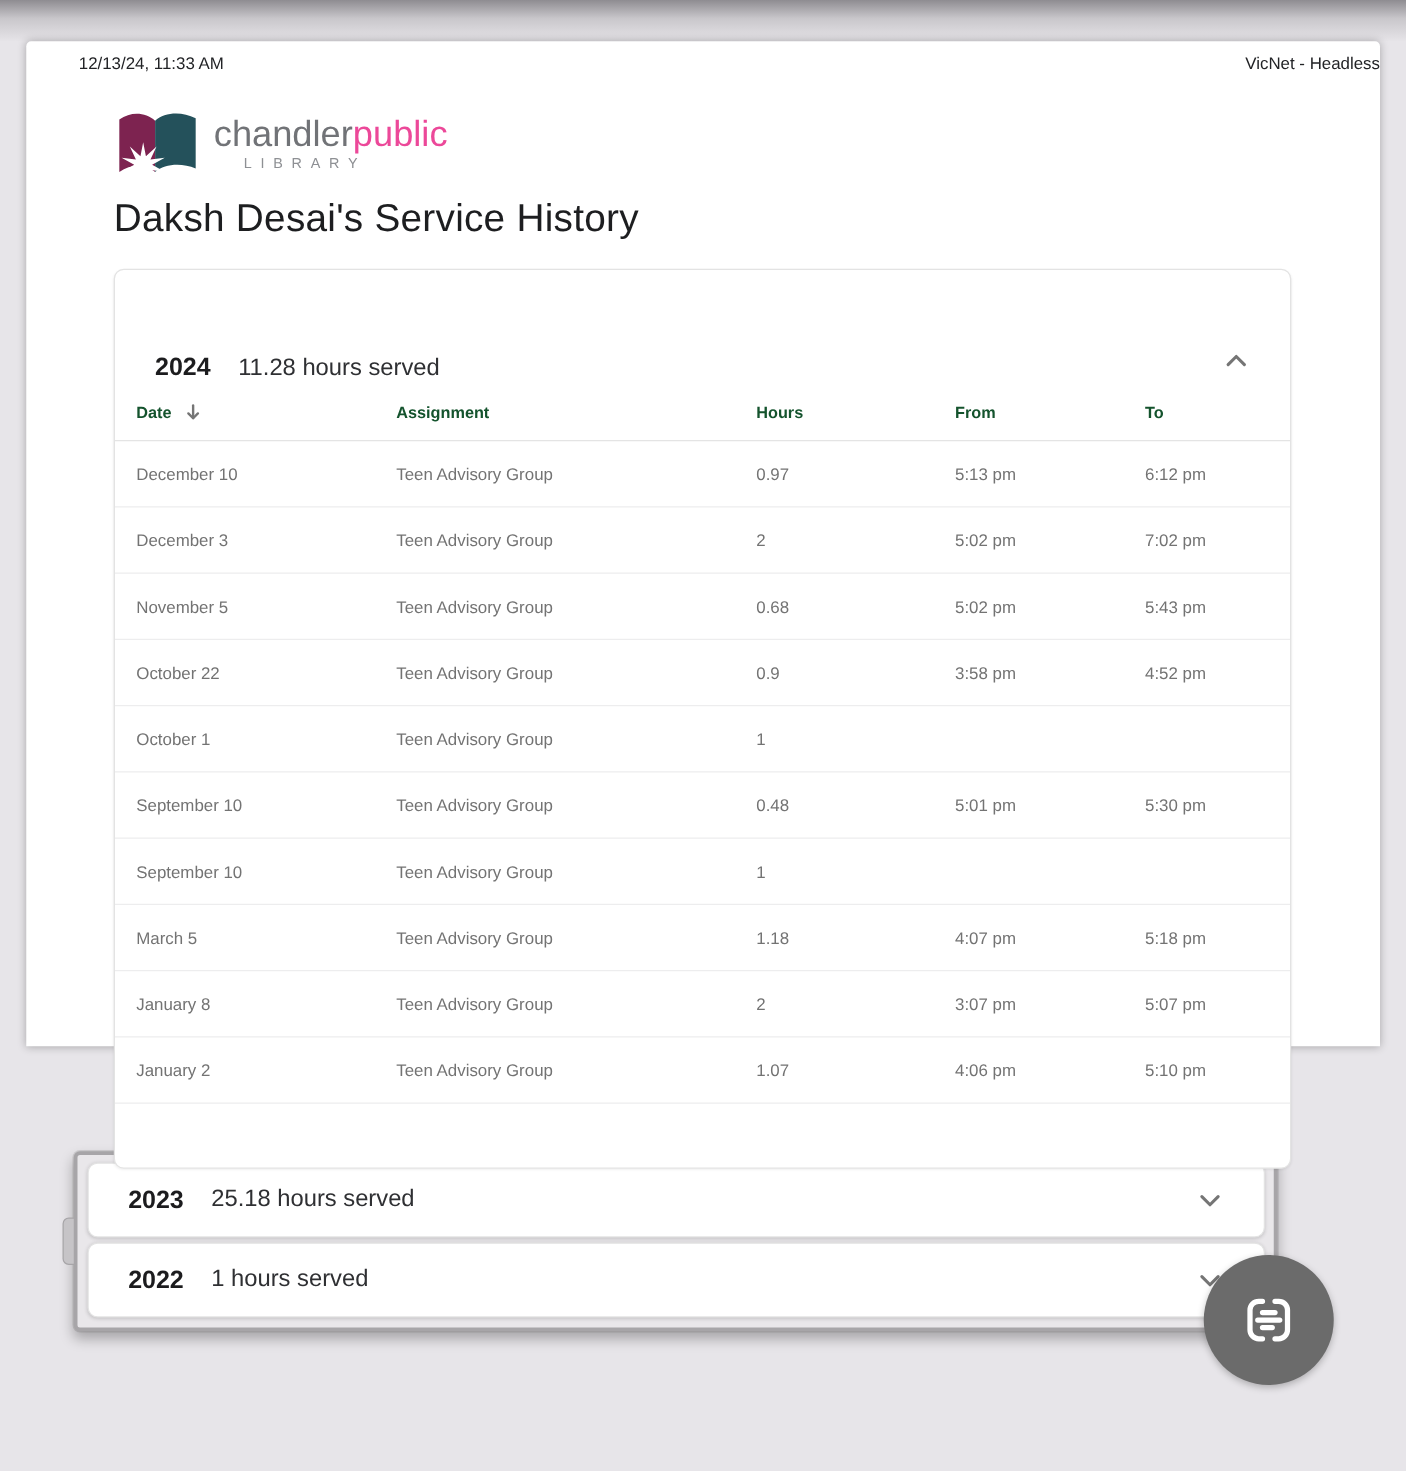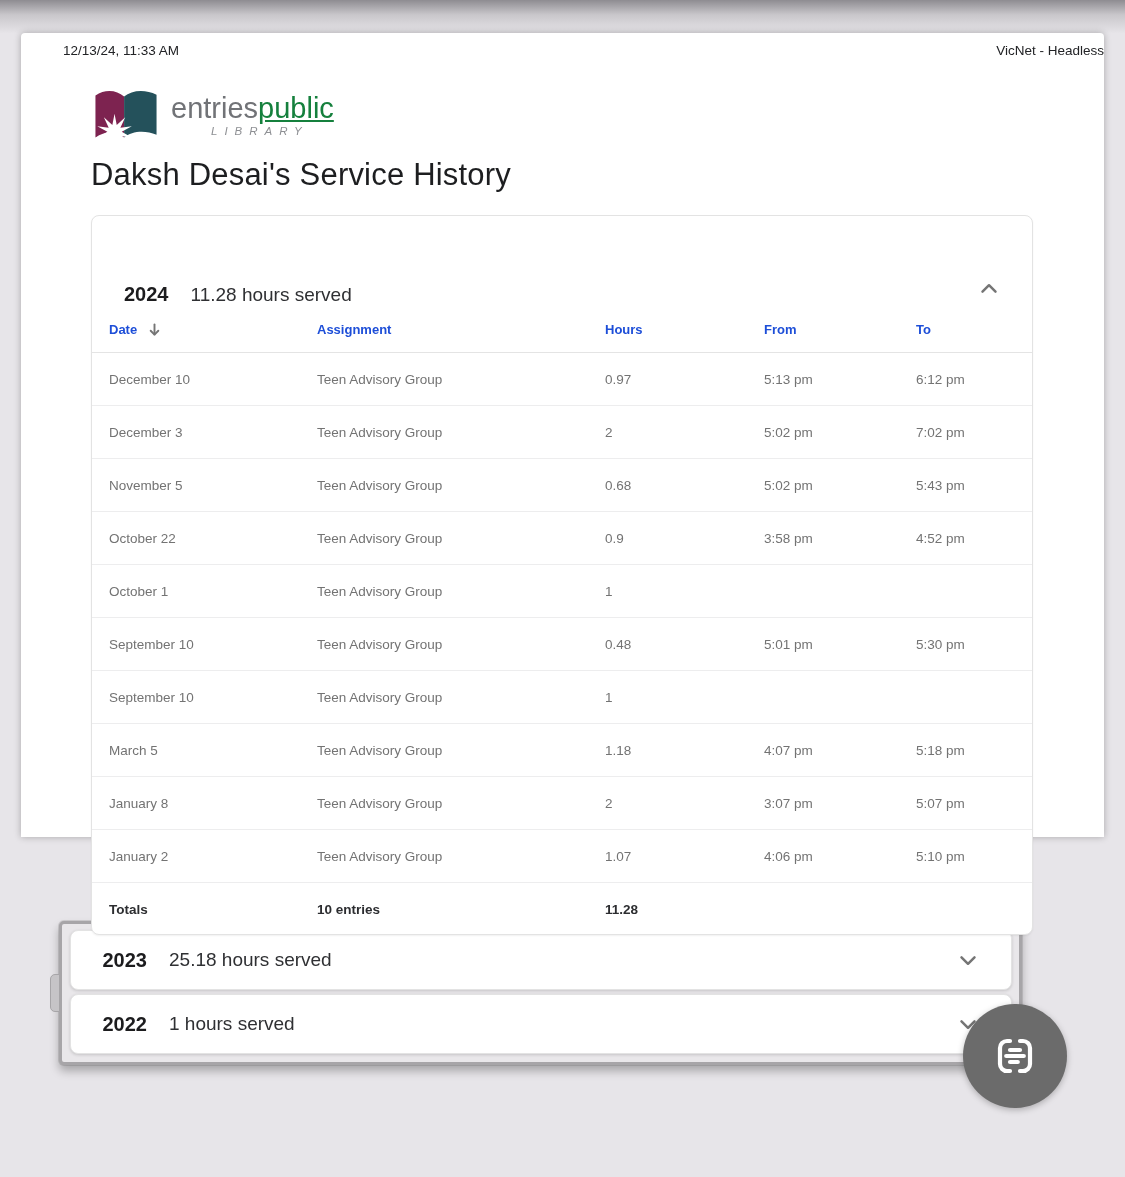--- a/index.html
+++ b/index.html
@@ -26,22 +26,22 @@
     font-size:13.5px; color:#222326;
   }
   .print-header .dt { position:absolute; left:42px; top:0; }
   .print-header .ttl { position:absolute; left:0; right:0; top:0; text-align:right; }
 
   .logo { position:absolute; left:70px; top:54px; display:flex; align-items:flex-start; }
   .logo-mark { width:70px; height:63px; }
   .logo-words { margin-left:10px; padding-top:6px; }
   .logo-line1 { font-size:29px; line-height:30px; }
   .logo-line1 .w1 { color:#717377; }
-  .logo-line1 .w2 { color:#15803d;text-decoration:underline; }
-  .logo-line2 { font-size:11.5px; letter-spacing:7px; color:#8e9094; margin-top:2px; margin-left:40px;font-style:italic; }
+  .logo-line1 .w2 { color:#ec4899; }
+  .logo-line2 { font-size:11.5px; letter-spacing:7px; color:#8e9094; margin-top:2px; margin-left:24px; }
 
   .page-title {
     position:absolute; left:70px; top:124px;
     font-size:31px; font-weight:400; color:#1d1e20; letter-spacing:0.2px;
   }
 
   .card {
     position:absolute; left:70px; top:182px; width:942px; height:720px;
     background:#fff; border:1px solid #e3e3e3; border-radius:8px;
     box-shadow:0 1px 2px rgba(0,0,0,0.06);
@@ -51,21 +51,21 @@
   }
   .year-label { font-size:20px; font-weight:700; color:#1c1c1e; margin-right:22px; }
   .year-summary { font-size:19px; color:#2f3033; flex:1; }
   .chev-btn { width:34px; height:34px; border:none; background:transparent; display:flex; align-items:center; justify-content:center; cursor:pointer; }
 
   .thead, .trow {
     display:grid; grid-template-columns:208px 288px 159px 152px 1fr;
     padding:0 17px; align-items:center;
   }
   .thead { height:47px; border-bottom:1px solid #e4e4e4; }
-  .th { font-size:13px; font-weight:700; color:#1d4ed8; display:flex; align-items:center; }
+  .th { font-size:13px; font-weight:700; color:#14532d; display:flex; align-items:center; }
   .sort-ic { margin-left:9px; display:inline-flex; }
   .trow { height:53px; border-bottom:1px solid #ededee; font-size:13.5px; color:#737373; }
   .trow.totals { height:52px; border-bottom:none; font-weight:700; color:#2c2d30; }
 
   .selection {
     position:absolute; left:59px; top:921px; width:963px; height:144px;
     border:3px solid #a7a5a8; border-radius:5px; background:#e9e7ea;
     box-shadow:0 6px 10px rgba(0,0,0,0.28), 0 0 0 1px #cfcdd0;
     padding:6px 7px;
   }
@@ -102,21 +102,21 @@
   </div>
 
   <div class="logo">
     <svg class="logo-mark" viewBox="0 0 70 66" xmlns="http://www.w3.org/2000/svg">
       <path d="M3 9 C13 2 25 3 33 10 V53 C25 46 13 46 3 53 Z" fill="#7d2350"></path>
       <path d="M33 10 C41 3 55 2 67 8 V50 C55 45 41 46 33 53 Z" fill="#24515b"></path>
       <polygon fill="#ffffff" points="23,28 25.3,39.9 34.2,31.6 29.1,42.6 41.1,41.1 30.5,47 41.1,52.9 29.1,51.4 34.2,62.4 25.3,54.1 23,66 20.7,54.1 11.8,62.4 16.9,51.4 4.9,52.9 15.5,47 4.9,41.1 16.9,42.6 11.8,31.6 20.7,39.9"></polygon>
     </svg>
     <div class="logo-words">
       <div class="logo-line1">
-        <span class="w1">entries</span><span class="w2">public</span>
+        <span class="w1">chandler</span><span class="w2">public</span>
       </div>
       <div class="logo-line2">LIBRARY</div>
     </div>
   </div>
 
   <h1 class="page-title">Daksh Desai's Service History</h1>
 
   <section class="card">
     <div class="card-head">
       <span class="year-label">2024</span>
@@ -219,27 +219,20 @@
 
     <div class="trow">
       <div>January 2</div>
       <div>Teen Advisory Group</div>
       <div>1.07</div>
       <div>4:06 pm</div>
       <div>5:10 pm</div>
     </div>
   </div>
 
-    <div class="trow totals">
-      <div>Totals</div>
-      <div>10 entries</div>
-      <div>11.28</div>
-      <div></div>
-      <div></div>
-    </div>
   </section>
 
 </div>
 
 <div class="selection">
   <div class="sel-handle"></div>
 
   <div class="year-card">
     <span class="year-label">2023</span>
     <span class="year-summary">25.18 hours served</span>

